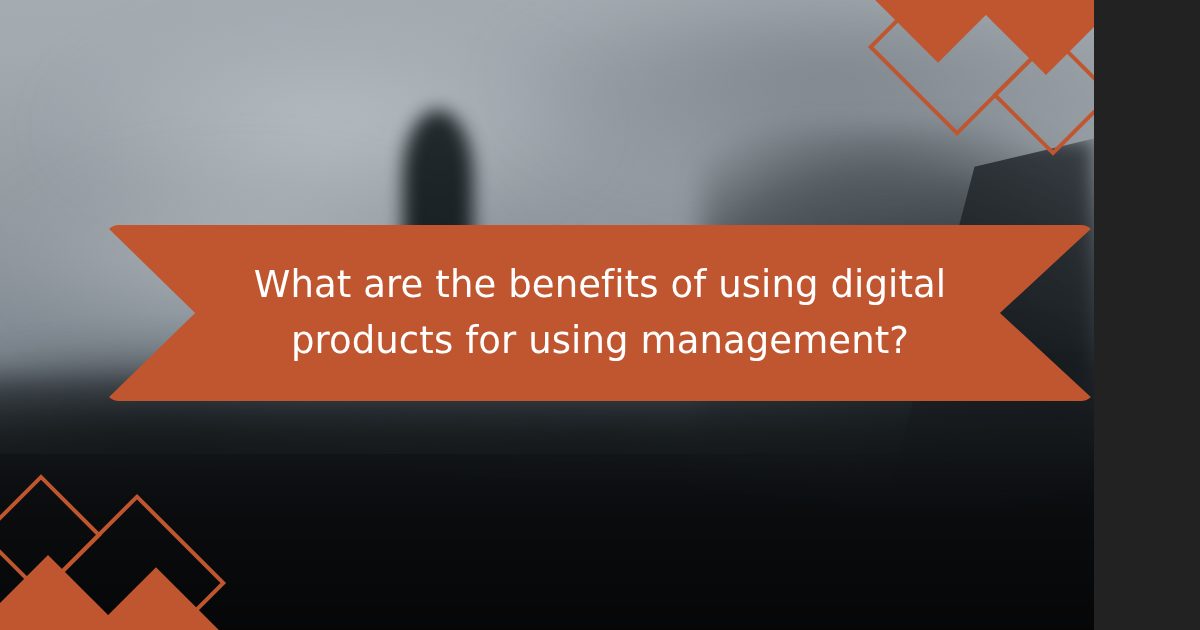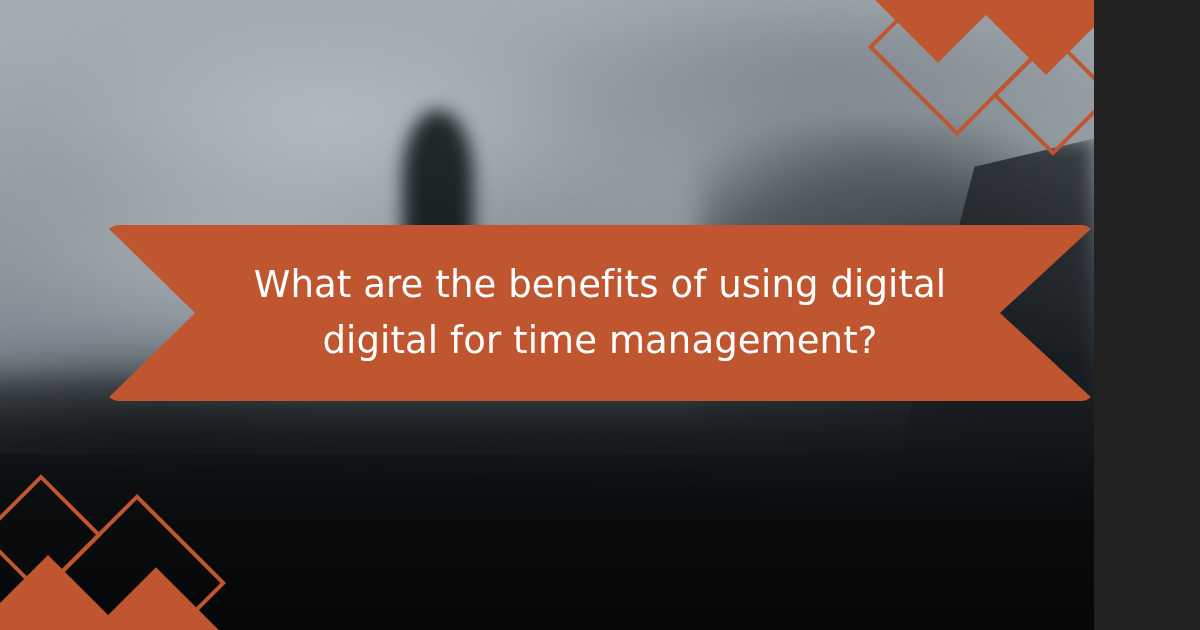--- a/index.html
+++ b/index.html
@@ -235,17 +235,17 @@
     <div class="dia fill" style="width:120px;height:120px;left:36px;top:-56px;"></div>
     <div class="dia fill" style="width:92px;height:92px;left:158px;top:-10px;"></div>
     <div class="dia line" style="width:118px;height:118px;left:52px;top:10px;"></div>
     <div class="dia line" style="width:78px;height:78px;left:168px;top:78px;"></div>
   </div>
 
   <div class="banner-wrap">
     <div class="banner"></div>
     <div class="banner-text">
       <span class="ln">What are the benefits of using digital</span>
-      <span class="ln">digital for time management?</span>
+      <span class="ln">products for using management?</span>
     </div>
   </div>
 
 </div>
 
 </body></html>

